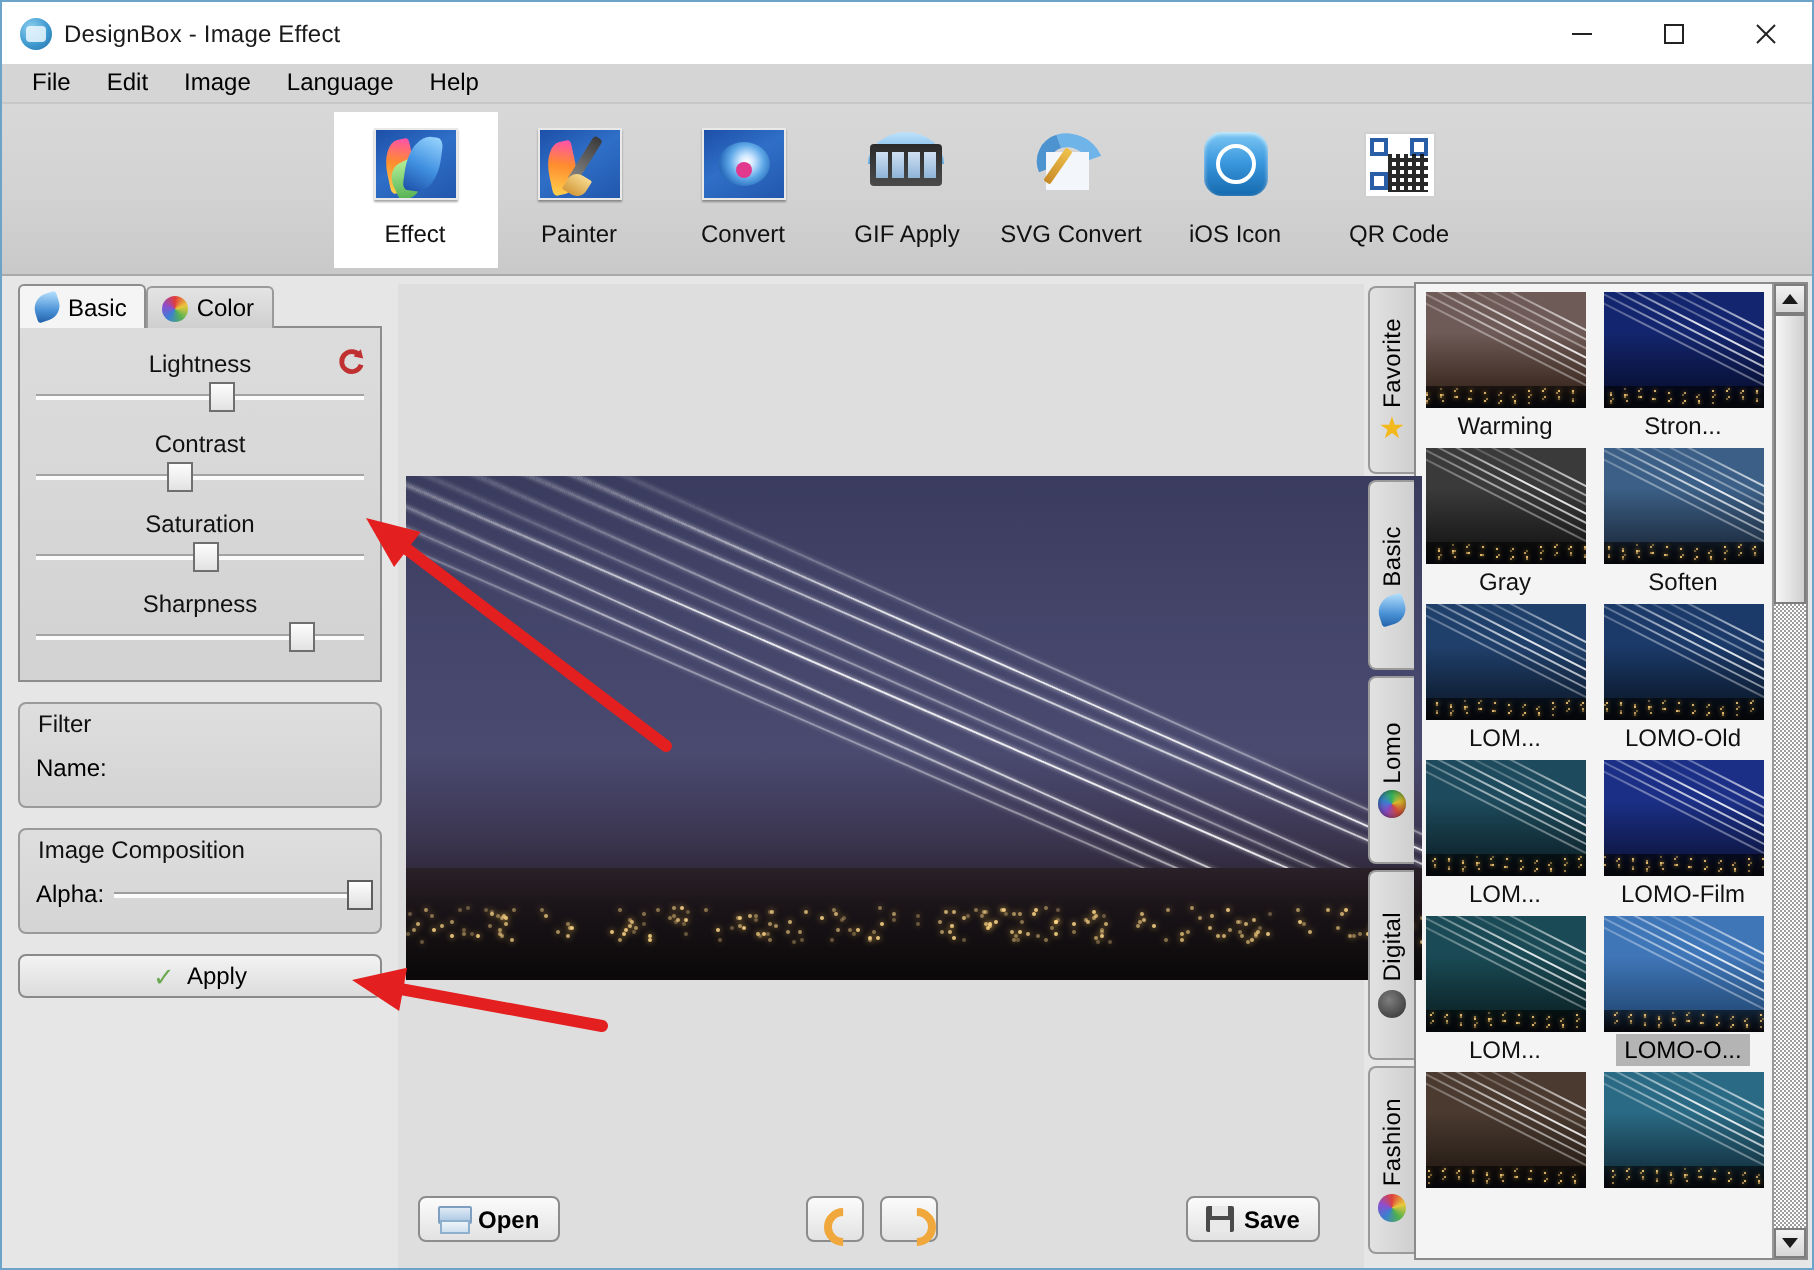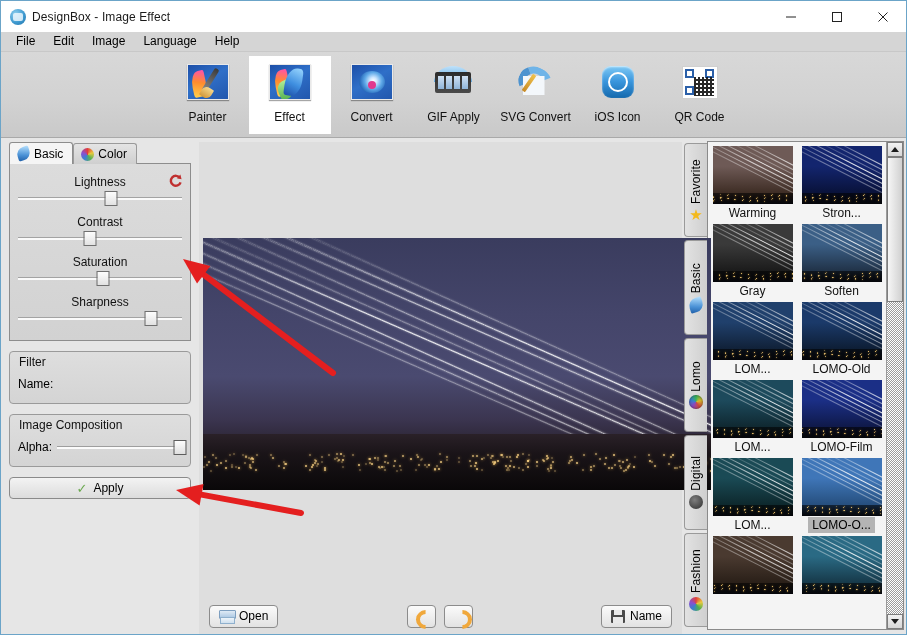--- a/index.html
+++ b/index.html
@@ -233,22 +233,22 @@
   }
   .lights { position:absolute; left:0; right:0; bottom:18px; height:18px; }
   .lights i {
     position:absolute; width:2px; height:2px; border-radius:50%;
     background:#ffd98a; box-shadow:0 0 3px #ffc65c;
   }
   .skyline { position:absolute; left:0; right:0; bottom:30px; height:22px; }
   .skyline i { position:absolute; bottom:0; background:#1c1a24; }
 
   .btnbar {
-    position:absolute; left:0; right:0; bottom:0; height:36px;
-    display:flex; align-items:center;
+    position:absolute; left:0; right:12px; bottom:0; height:36px;
+    display:flex; font-weight:bold;
   }
   .bbtn {
     height:23px; border:1px solid #8c8c8c; border-radius:4px;
     background:linear-gradient(#fbfbfb,#e2e2e2);
     display:flex; align-items:center; gap:5px; padding:0 9px;
     font-size:12px; cursor:default;
   }
   .bbtn.icononly { padding:0; width:29px; justify-content:center; }
   .open-ico { width:15px; height:13px; position:relative; flex:none; }
   .open-ico::before{content:"";position:absolute;left:0;top:0;width:15px;height:7px;background:linear-gradient(#dfeaf5,#a9c6e2);border:1px solid #7e9fc0;border-radius:1px;}
@@ -412,40 +412,40 @@
   <div class="menubar">
     <div class="menuitem">File</div>
     <div class="menuitem">Edit</div>
     <div class="menuitem">Image</div>
     <div class="menuitem">Language</div>
     <div class="menuitem">Help</div>
   </div>
 
   <div class="toolbar">
 
+    <div class="tbtn active">
+      <div class="ico">
+        <div class="thumbframe">
+          <div class="feather-a"></div>
+            <div class="feather-c"></div>
+            <div class="feather-b"></div>
+        </div>
+      </div>
+      <div class="lbl">Effect</div>
+    </div>
+
     <div class="tbtn">
       <div class="ico">
         <div class="thumbframe">
           <div class="feather-a" style="left:4px;top:6px"></div>
           <div class="brush-h"></div>
             <div class="brush-t"></div>
         </div>
       </div>
       <div class="lbl">Painter</div>
-    </div>
-
-    <div class="tbtn active">
-      <div class="ico">
-        <div class="thumbframe">
-          <div class="feather-a"></div>
-            <div class="feather-c"></div>
-            <div class="feather-b"></div>
-        </div>
-      </div>
-      <div class="lbl">Effect</div>
     </div>
 
     <div class="tbtn">
       <div class="ico">
         <div class="thumbframe">
           <div class="swirl"></div>
             <div class="swirl-dot"></div>
         </div>
       </div>
       <div class="lbl">Convert</div>
@@ -865,21 +865,21 @@
           <span>Open</span>
         </div>
         <div class="bbtn icononly" style="margin-left:auto">
           <span class="undo-ico"></span>
         </div>
         <div class="bbtn icononly" style="margin-left:8px">
           <span class="redo-ico"></span>
         </div>
         <div class="bbtn" style="margin-left:auto;margin-right:10px">
           <span class="save-ico"></span>
-          <span>Name</span>
+          <span>Save</span>
         </div>
       </div>
     </div>
 
     <div class="rightpanel">
 
       <div class="vtabs">
         <div class="vtab">
           <span class="vtxt">Favorite</span>
           <span class="vico ico-star">★</span>

